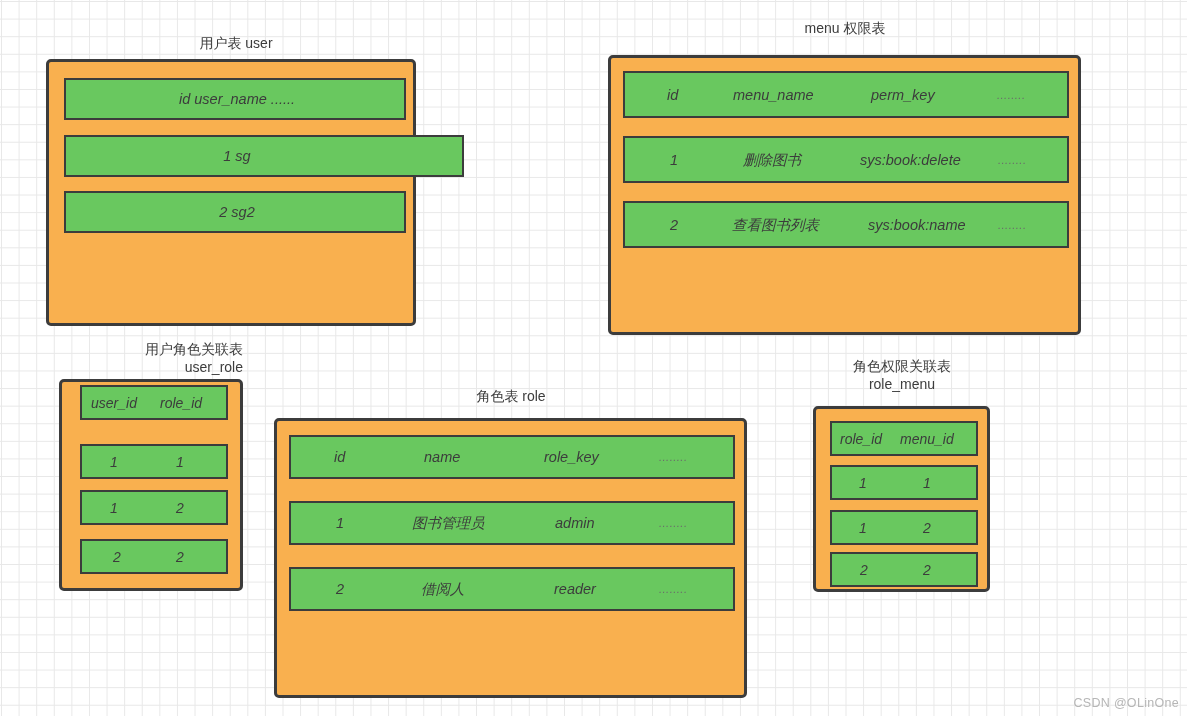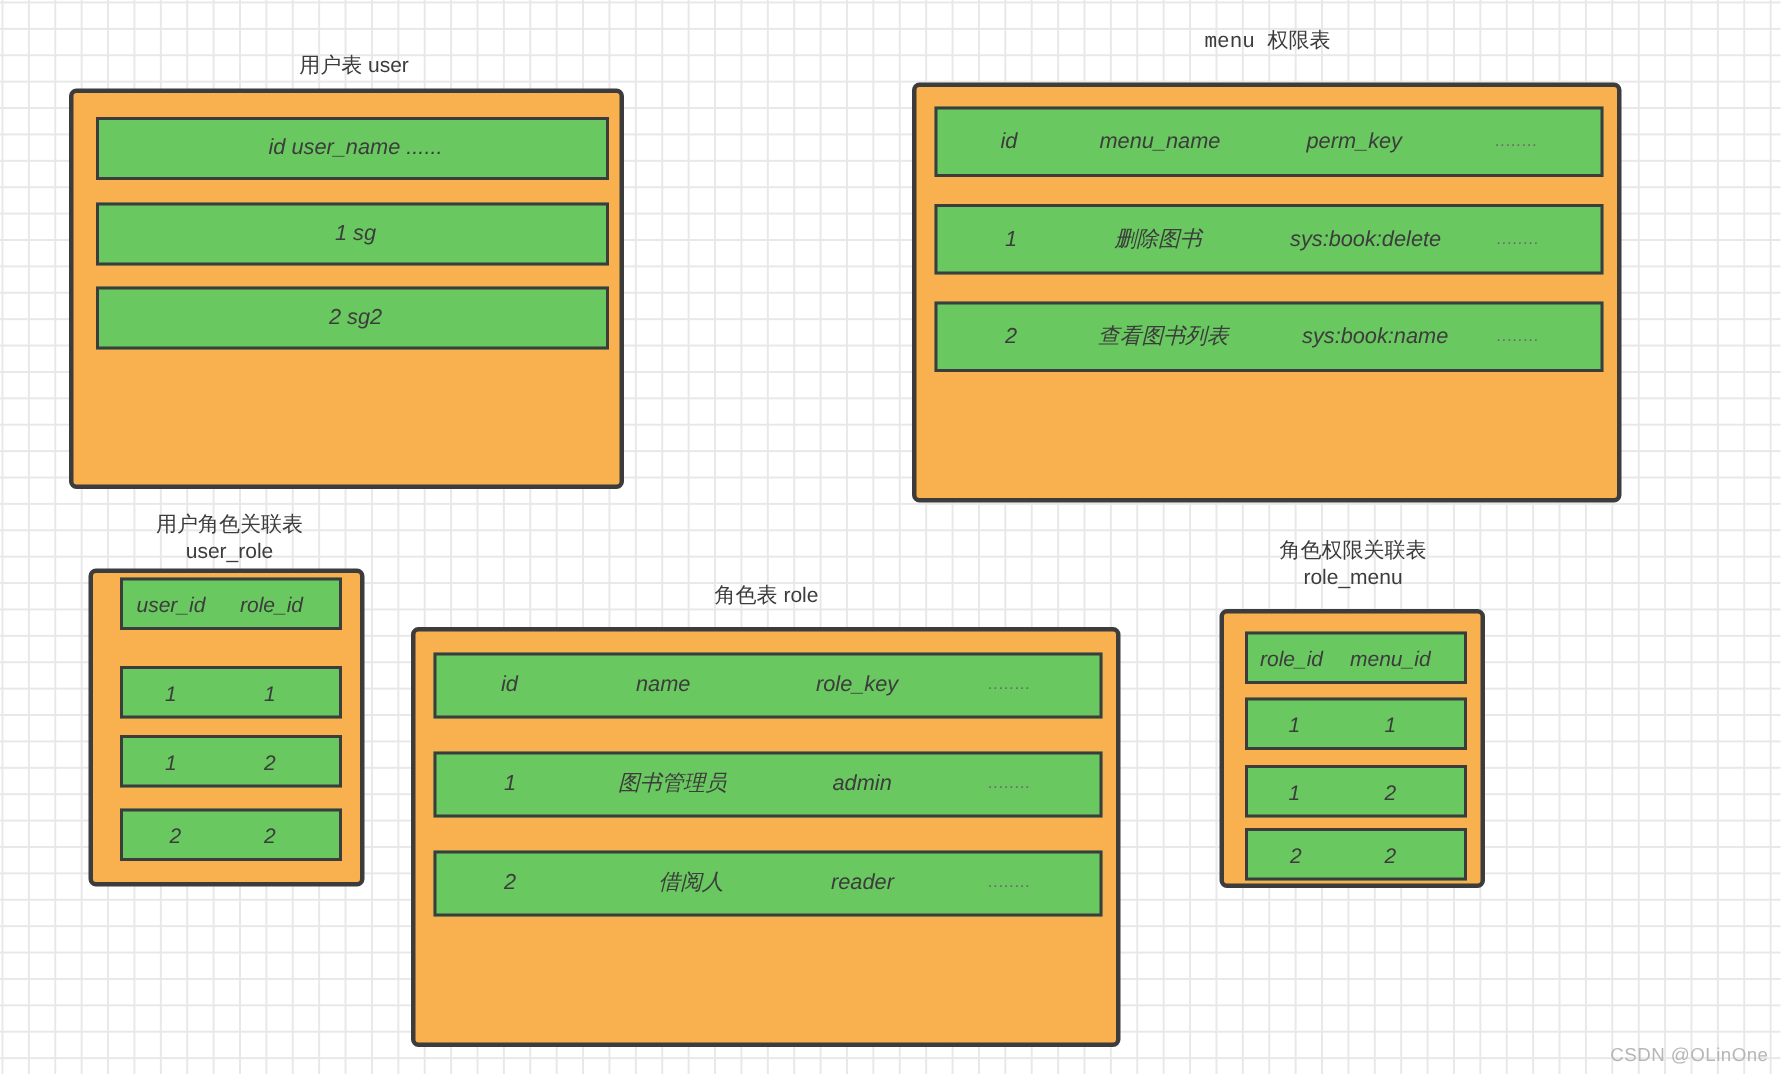--- a/index.html
+++ b/index.html
@@ -83,30 +83,30 @@
 <div id="canvas">
 
   <div class="caption" style="left:146px; top:34px; width:180px;">用户表  user</div>
 
   <div class="table-card" style="left:46px; top:59px; width:370px; height:267px;">
 
     <div class="row" style="left:15px; top:16px; width:342px; height:42px; font-size:14.5px;">
       <span class="cell" style="left:0; width:342px; text-align:center;">id user_name ......</span>
     </div>
 
-    <div class="row" style="left:15px; top:73px; width:342px; height:42px; font-size:14.5px;">
+    <div class="row" style="left:15px; top:73px; width:400px; height:42px; font-size:14.5px;">
       <span class="cell" style="left:0; width:342px; text-align:center;">1    sg</span>
     </div>
 
     <div class="row" style="left:15px; top:129px; width:342px; height:42px; font-size:14.5px;">
       <span class="cell" style="left:0; width:342px; text-align:center;">2    sg2</span>
     </div>
   </div>
 
-  <div class="caption" style="left:755px; top:19px; width:180px;font-family:Liberation Mono, monospace;">menu 权限表</div>
+  <div class="caption" style="left:755px; top:19px; width:180px;">menu 权限表</div>
 
   <div class="table-card" style="left:608px; top:55px; width:473px; height:280px;">
 
     <div class="row" style="left:12px; top:13px; width:446px; height:47px; font-size:14.5px;">
       <span class="cell" style="left:42px;">id</span>
       <span class="cell" style="left:108px;">menu_name</span>
       <span class="cell" style="left:246px;text-align:center;">perm_key</span>
       <span class="cell dots" style="left:372px; font-size:11px;">........</span>
     </div>
 
@@ -118,21 +118,21 @@
     </div>
 
     <div class="row" style="left:12px; top:143px; width:446px; height:47px; font-size:14.5px;">
       <span class="cell" style="left:45px;">2</span>
       <span class="cell" style="left:107px;">查看图书列表</span>
       <span class="cell" style="left:243px;">sys:book:name</span>
       <span class="cell dots" style="left:373px; font-size:11px;">........</span>
     </div>
   </div>
 
-  <div class="caption" style="left:63px; top:340px; width:180px;">用户角色关联表
+  <div class="caption" style="left:63px; top:340px; width:180px;text-align:right;">用户角色关联表
 user_role</div>
 
   <div class="table-card" style="left:59px; top:379px; width:184px; height:212px;">
 
     <div class="row" style="left:18px; top:3px; width:148px; height:35px; font-size:14px;">
       <span class="cell" style="left:9px;">user_id</span>
       <span class="cell" style="left:78px;">role_id</span>
     </div>
 
     <div class="row" style="left:18px; top:62px; width:148px; height:35px; font-size:14px;">
@@ -164,21 +164,21 @@
 
     <div class="row" style="left:12px; top:80px; width:446px; height:44px; font-size:14.5px;">
       <span class="cell" style="left:45px;">1</span>
       <span class="cell" style="left:121px;">图书管理员</span>
       <span class="cell" style="left:264px;">admin</span>
       <span class="cell dots" style="left:368px; font-size:11px;">........</span>
     </div>
 
     <div class="row" style="left:12px; top:146px; width:446px; height:44px; font-size:14.5px;">
       <span class="cell" style="left:45px;">2</span>
-      <span class="cell" style="left:148px;">借阅人</span>
+      <span class="cell" style="left:130px;">借阅人</span>
       <span class="cell" style="left:263px;">reader</span>
       <span class="cell dots" style="left:368px; font-size:11px;">........</span>
     </div>
   </div>
 
   <div class="caption" style="left:812px; top:357px; width:180px;">角色权限关联表
 role_menu</div>
 
   <div class="table-card" style="left:813px; top:406px; width:177px; height:186px;">
 

